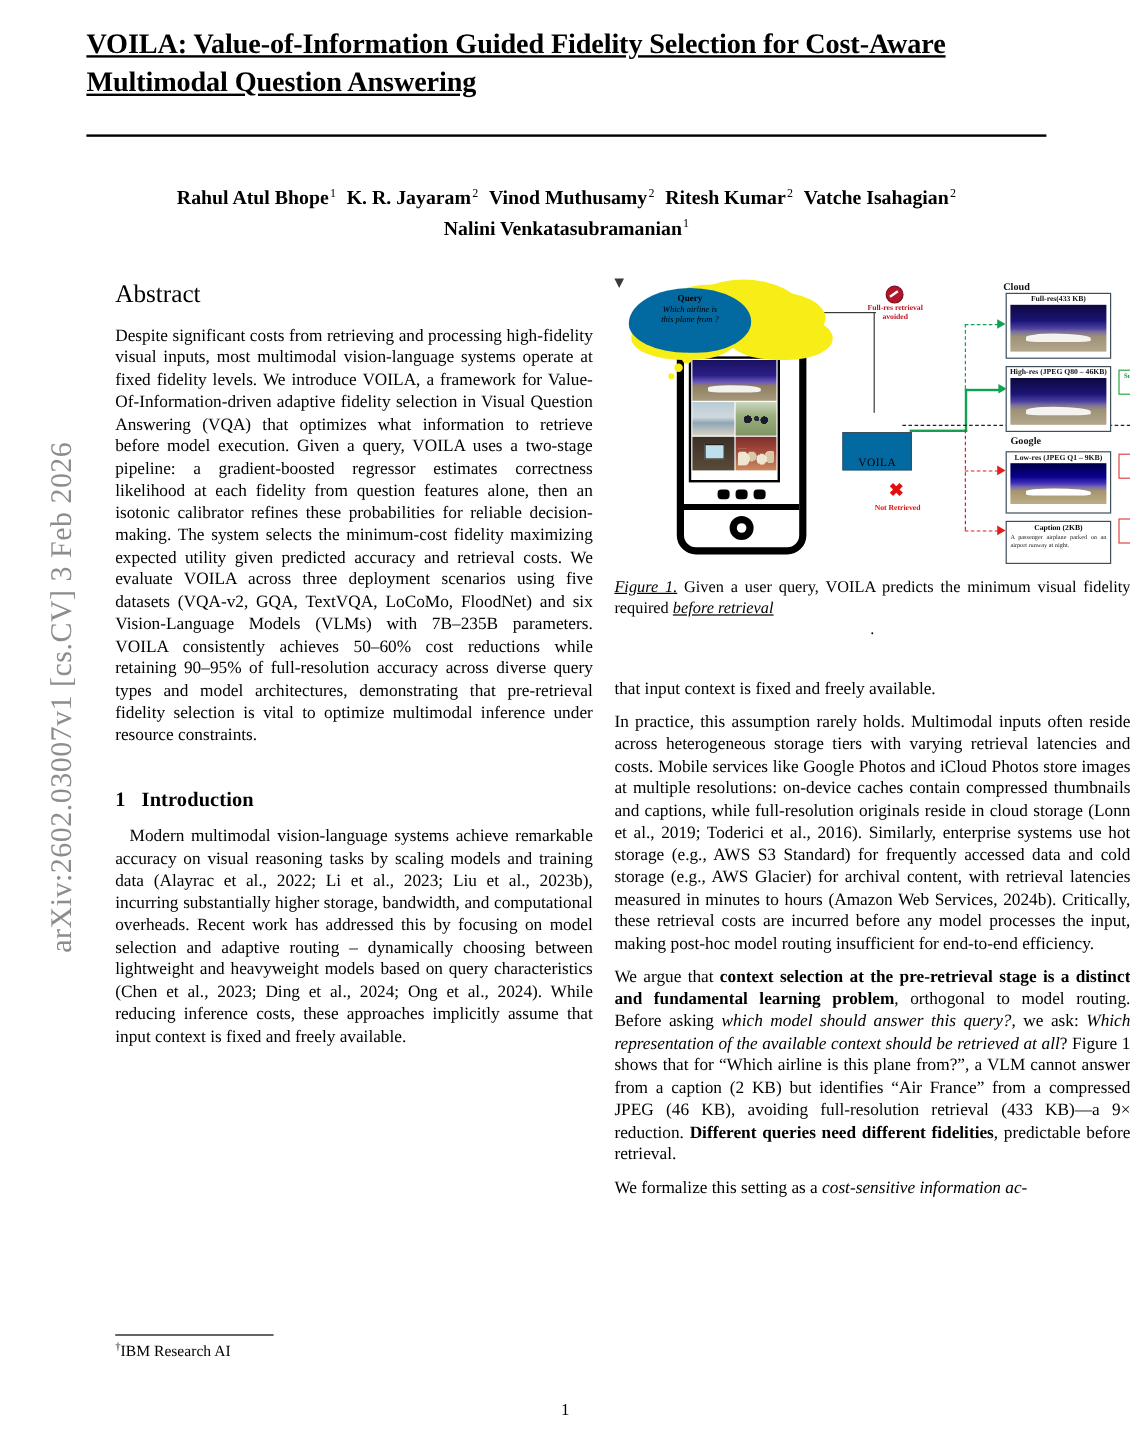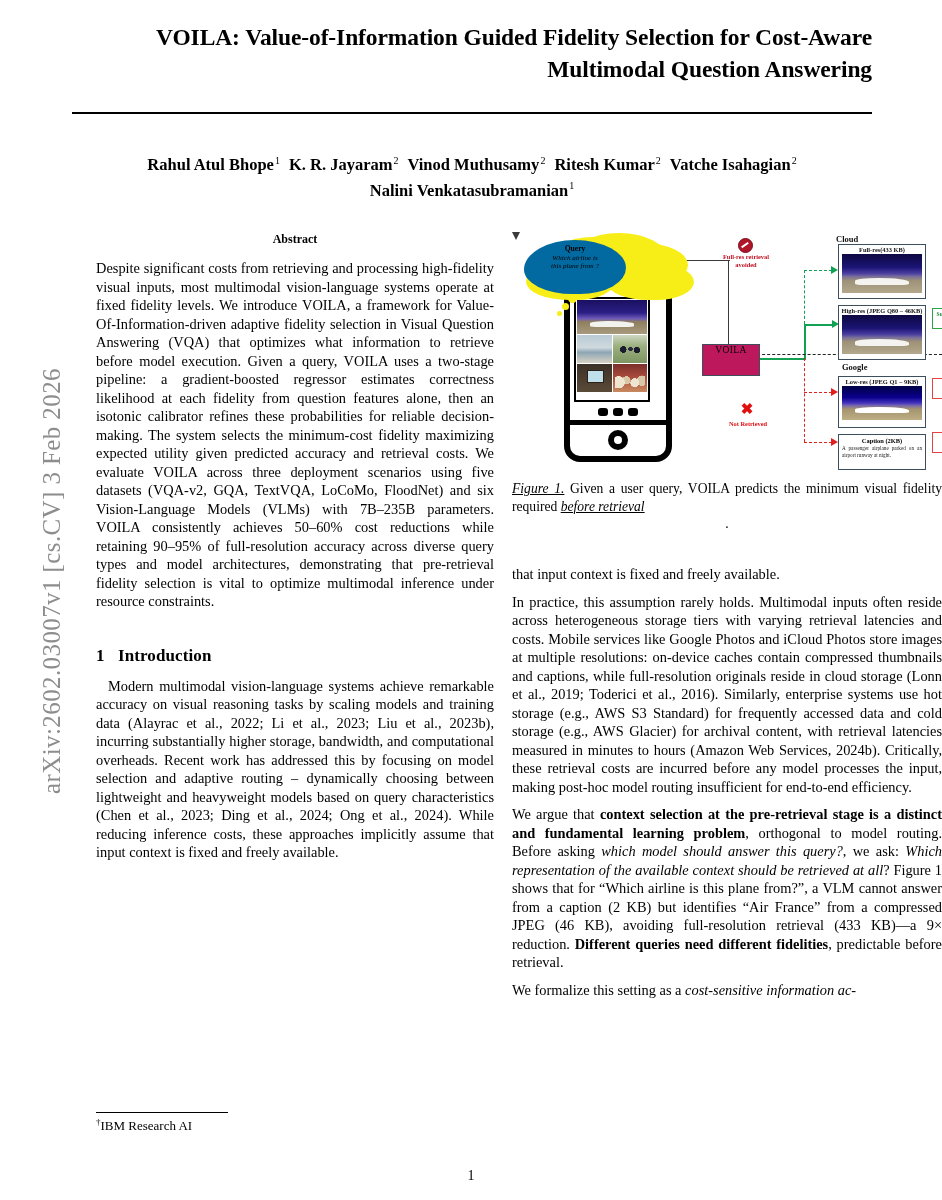--- a/index.html
+++ b/index.html
@@ -34,21 +34,22 @@
     white-space: nowrap;
     text-align: center;
   }
 
   
   #title-block {
     position: absolute;
     left: 72px;
     top: 22px;
     width: 800px;
-    text-align: right;
+    text-align: left;
+    text-decoration: underline;
   }
   #paper-title {
     font-size: 23.5px;
     font-weight: bold;
     line-height: 1.35;
     letter-spacing: -0.1px;
   }
   #title-rule {
     position: absolute;
     left: 72px;
@@ -91,23 +92,23 @@
     top: 232px;
     width: 398px;
   }
   #col-right {
     left: 512px;
     top: 232px;
     width: 430px;
   }
 
   #abstract-heading {
-    text-align: center;
-    font-size: 12px;
-    font-weight: bold;
+    text-align: left;
+    font-size: 21px;
+    font-weight: normal;
     margin: 0 0 12px 0;
   }
   #abstract-text {
     margin: 0;
     text-align: justify;
   }
 
   h2.section-heading {
     font-size: 17px;
     font-weight: bold;
@@ -357,26 +358,26 @@
     position: absolute;
     left: 50%; top: 50%;
     transform: translate(-50%, -50%);
     width: 8px; height: 8px;
     background: #fff;
     border-radius: 50%;
   }
 
   
   #voila-box {
-    left: 190px; top: 112px;
+    left: 190px; top: 128px;
     width: 56px; height: 30px;
     border: 1.3px solid #3d4f5c;
-    background: #be185d;
+    background: #0369a1;
     display: flex;
-    align-items: flex-start;
+    align-items: flex-end;
     justify-content: center;
     font-size: 9.5px;
     letter-spacing: 0.4px;
     z-index: 3;
   }
 
   
   .line { position: absolute; background: #3a3a3a; }
   #q-line-h { left: 113px; top: 28px; width: 105px; height: 1.4px; z-index: 1; }
   #q-line-v { left: 216px; top: 28px; width: 1.4px; height: 84px; z-index: 1; }

